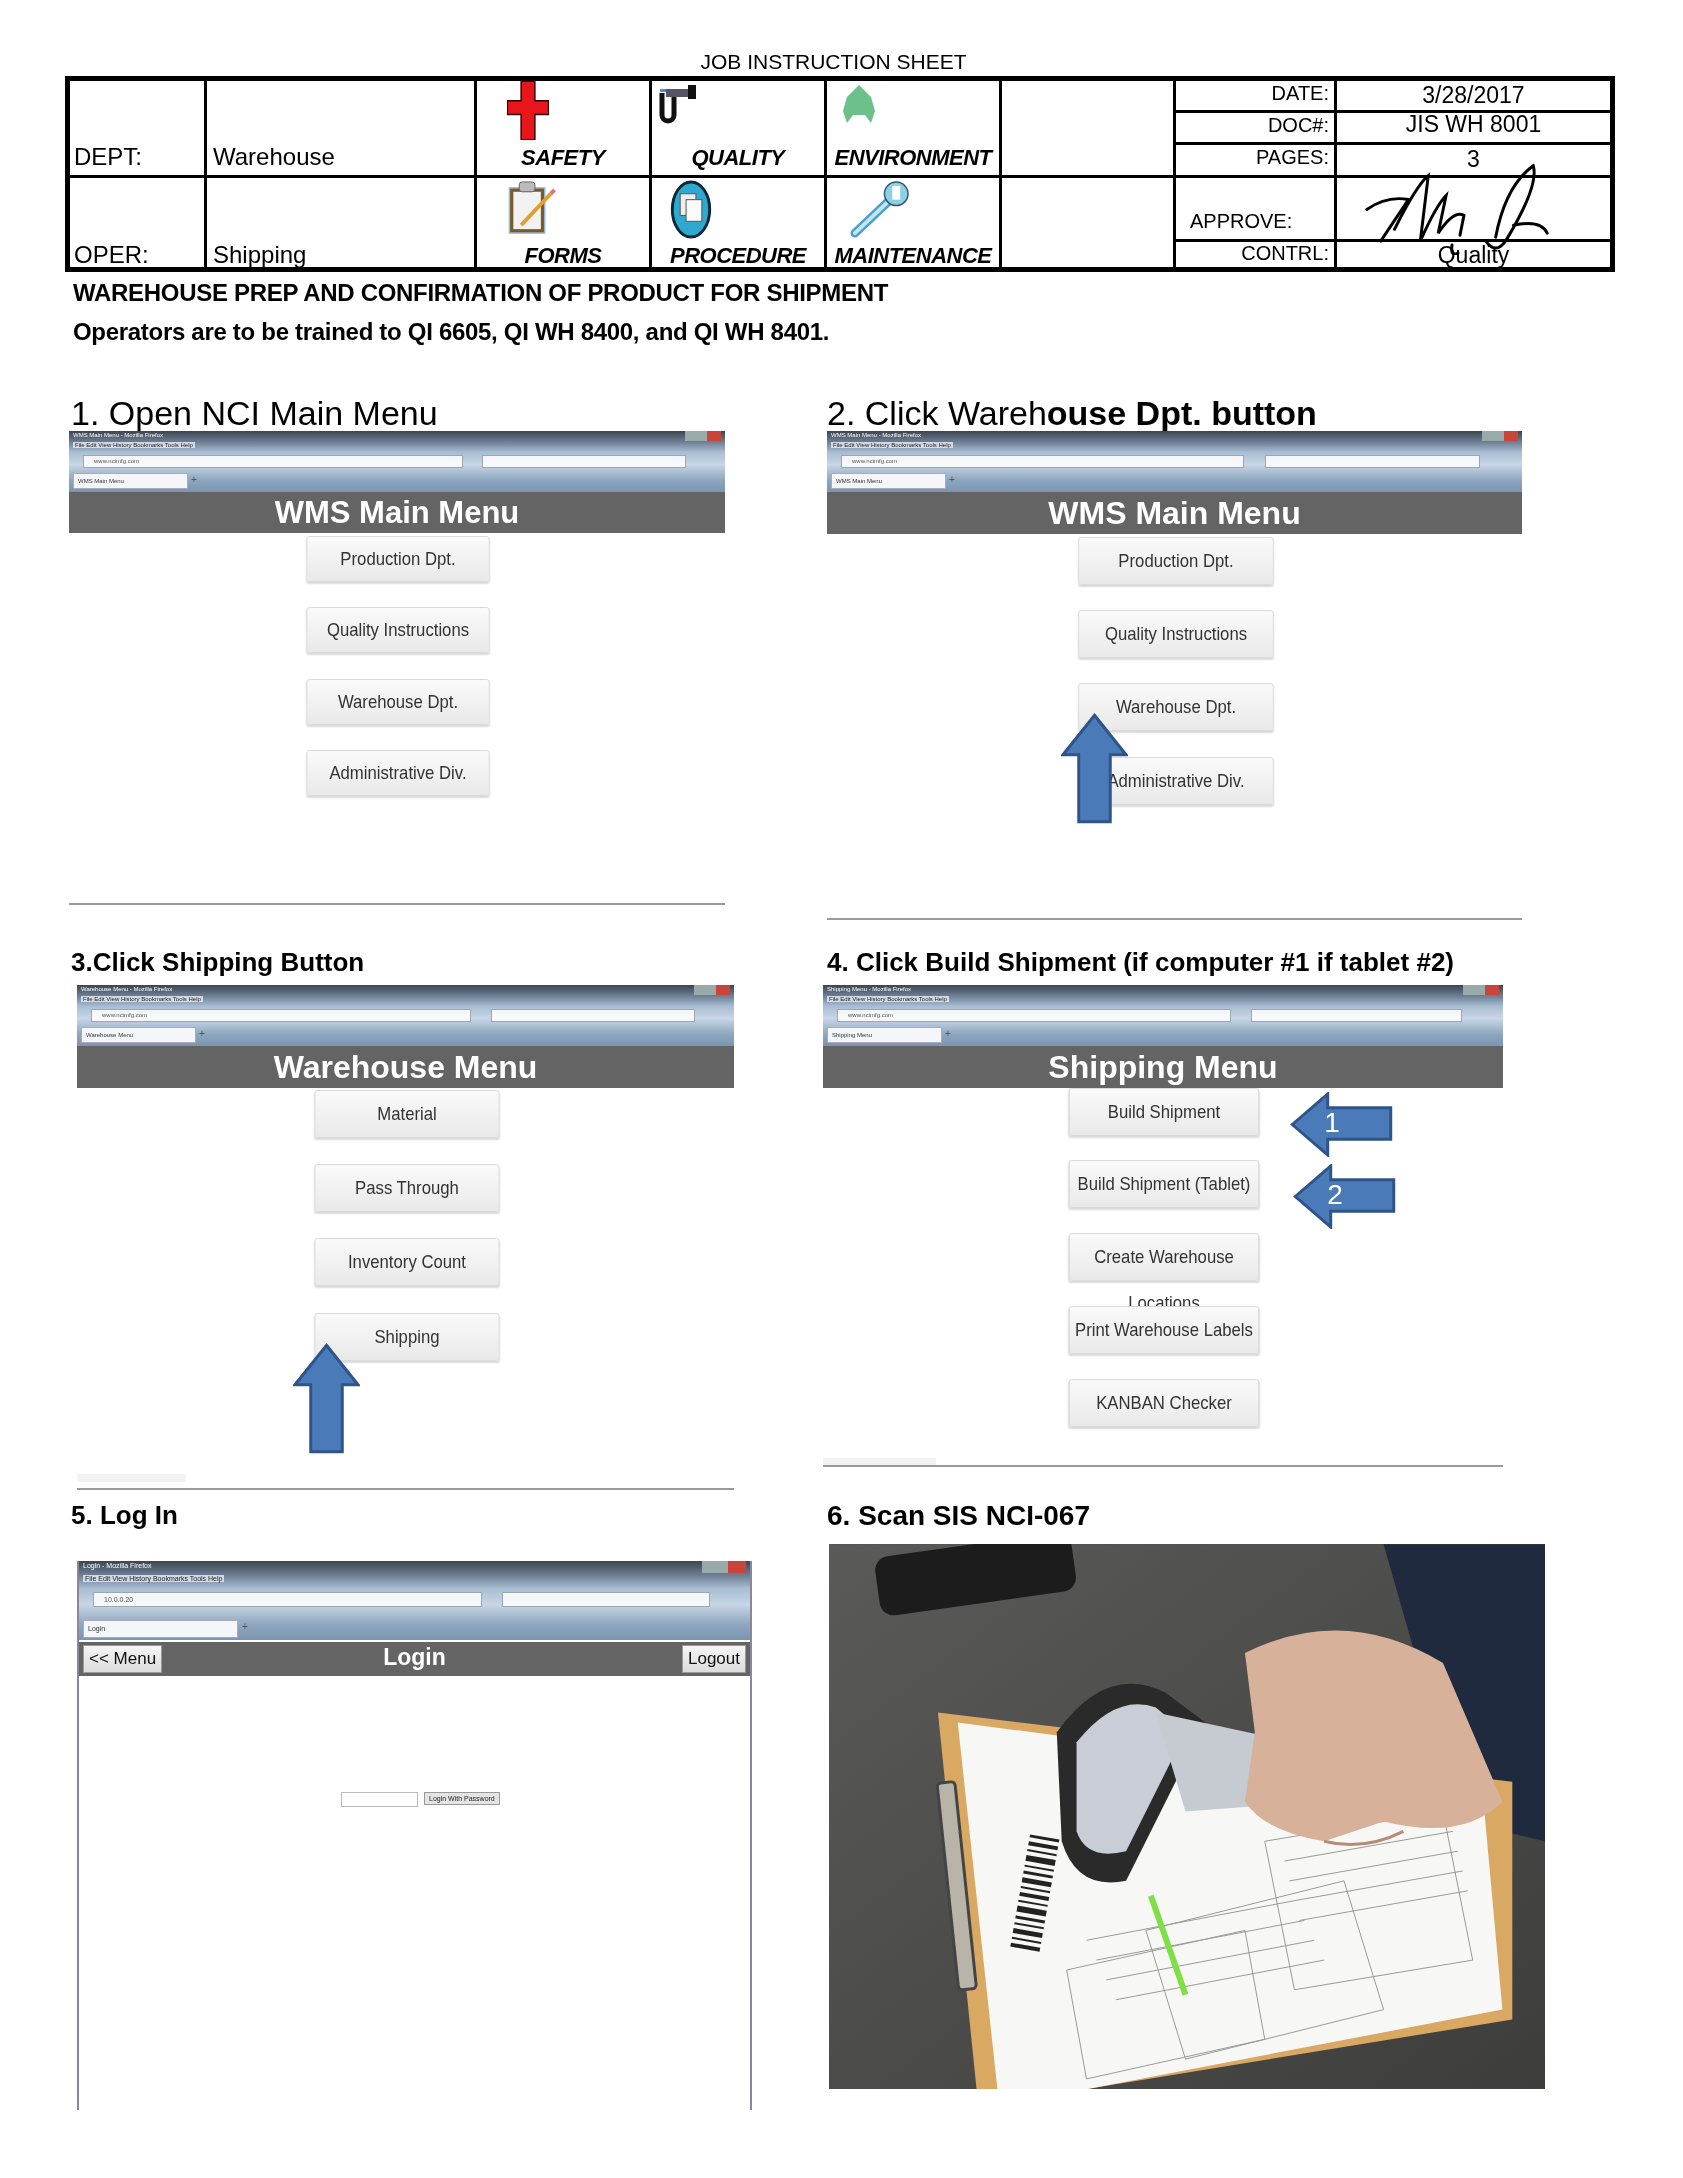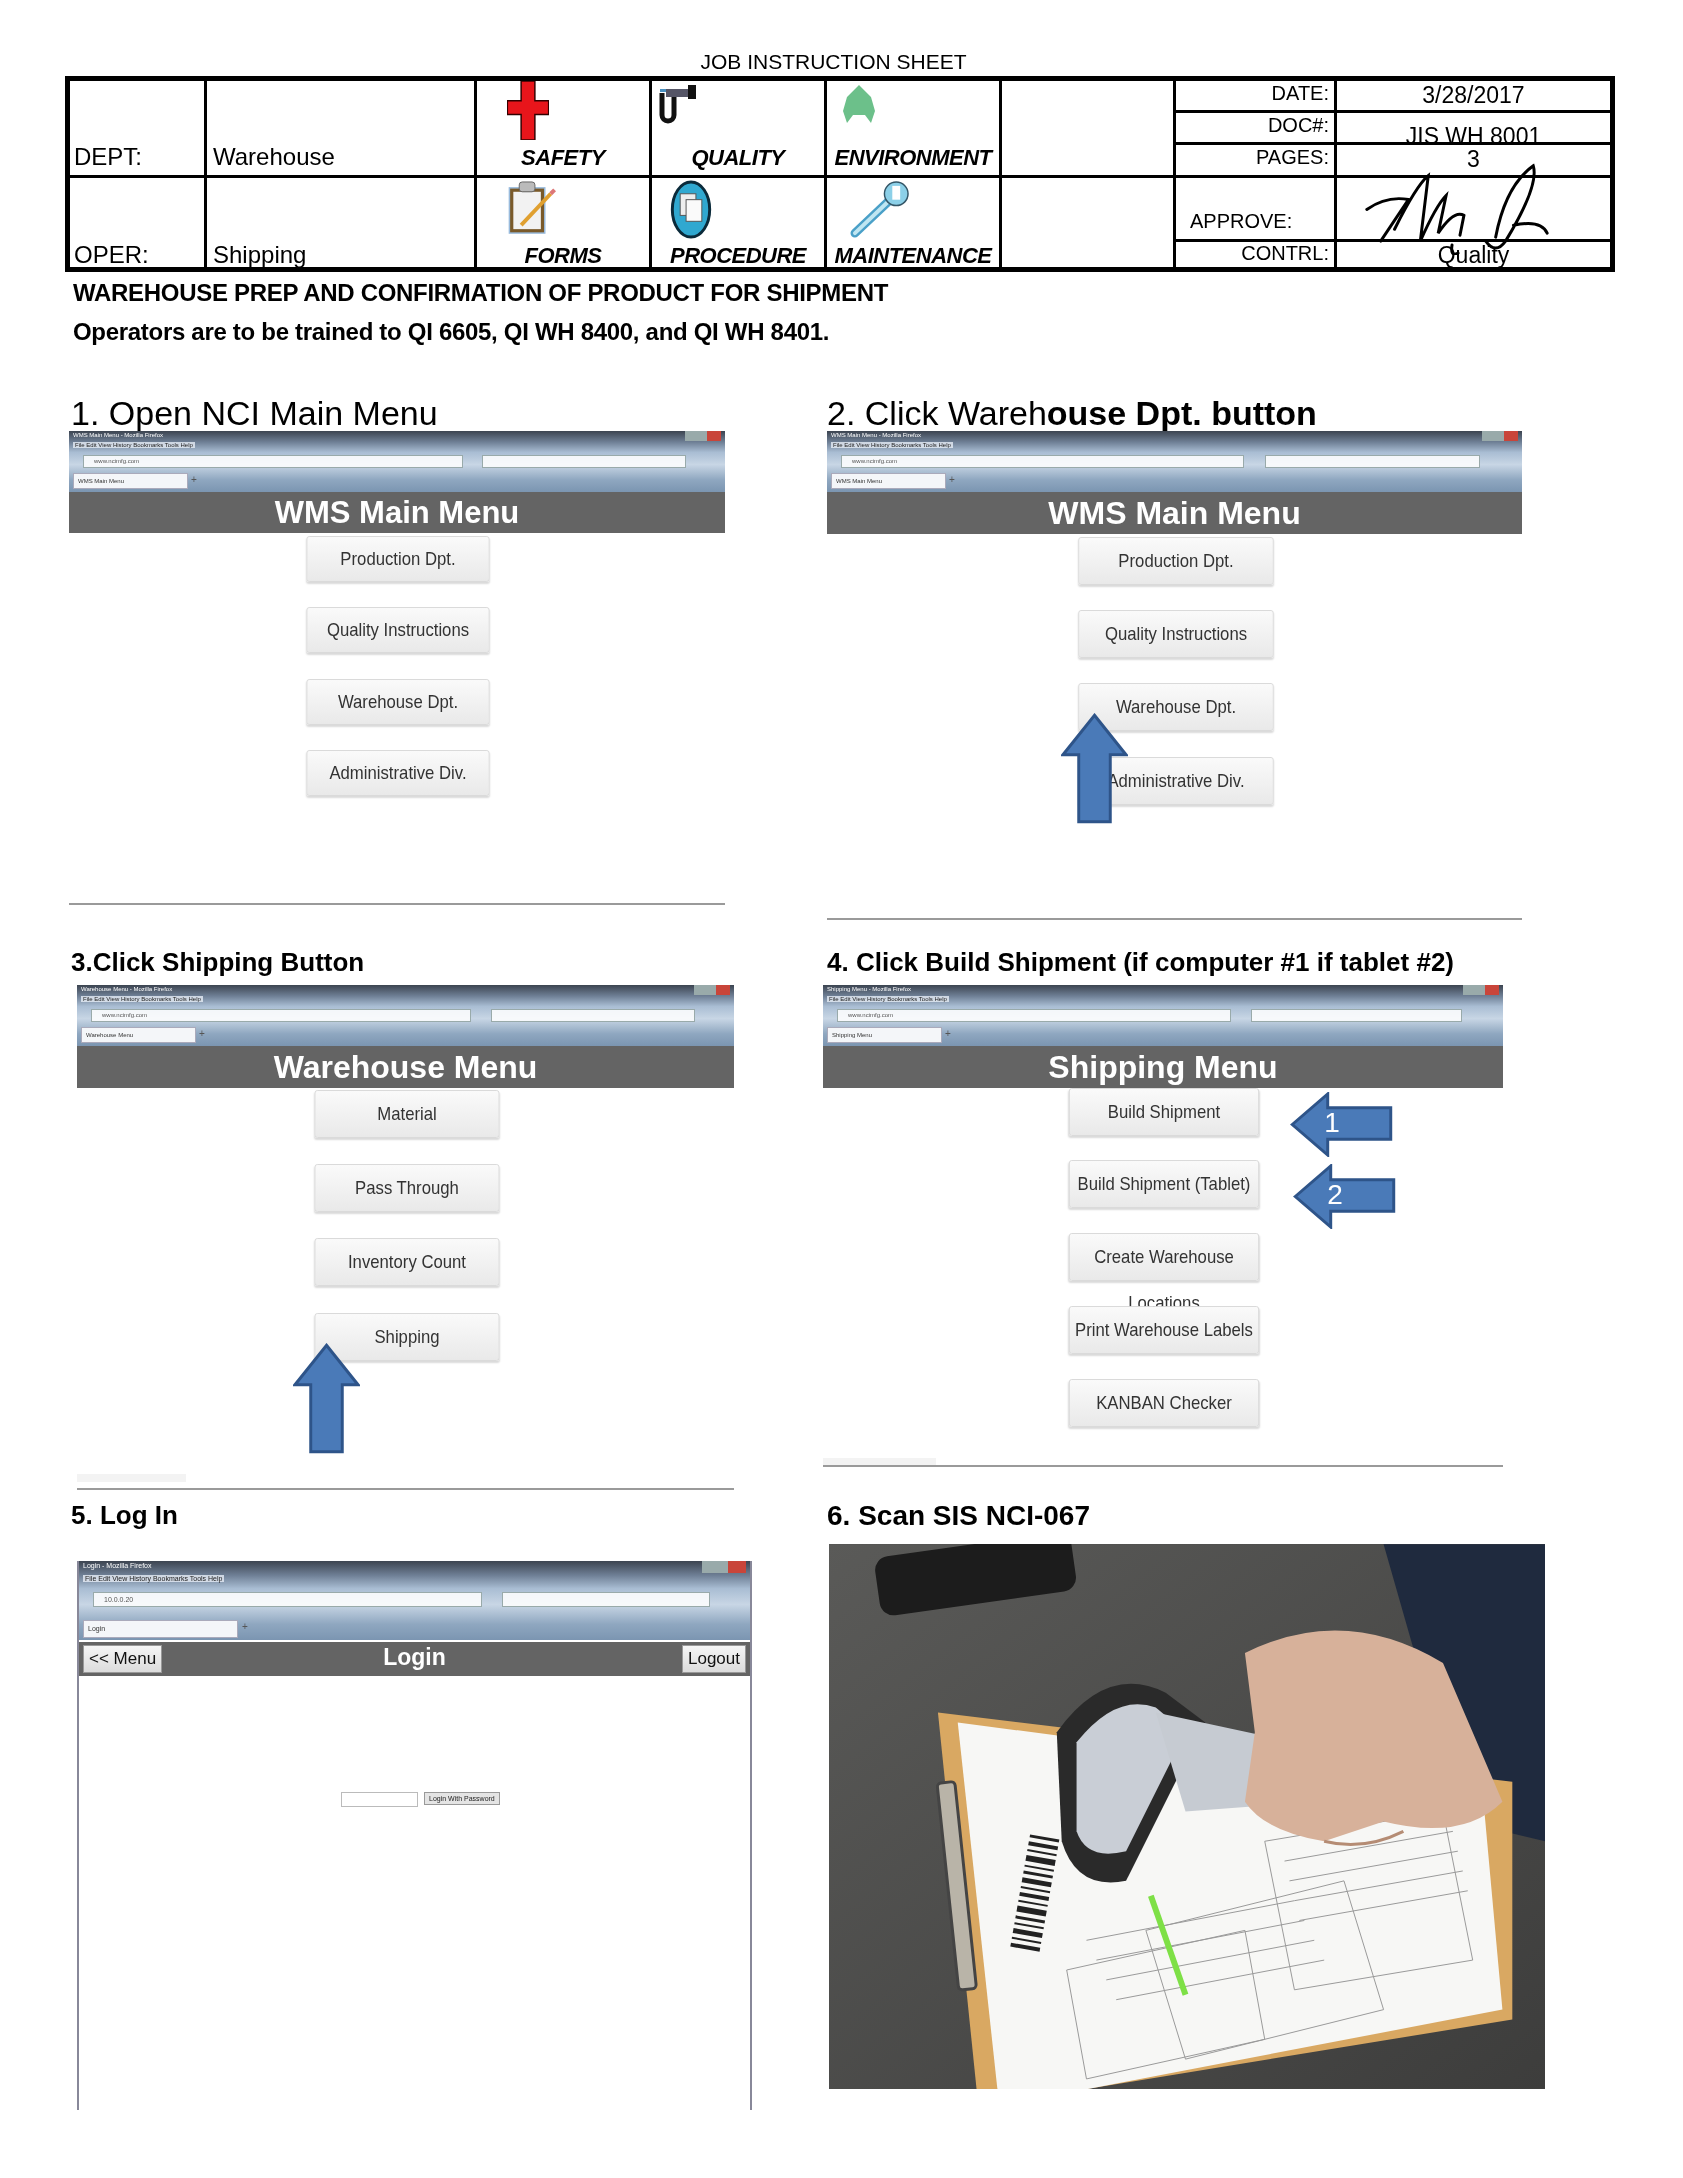--- a/index.html
+++ b/index.html
@@ -125,21 +125,21 @@
       <path d="M6 54 L44 18" stroke="#bfe6f2" stroke-width="4" stroke-linecap="round"></path>
       <circle cx="48" cy="14" r="12" fill="#8cd0e8" stroke="#356" stroke-width="1.5"></circle>
       <rect x="44" y="6" width="8" height="14" fill="#fff"></rect>
     </svg>
     <div class="cat" style="left:0; right:0; top:65px">MAINTENANCE</div>
   </div>
 
   <div class="rlabel" style="left:1106px; width:153px; top:1px">DATE:</div>
   <div class="rvalue" style="left:1267px; right:0; top:1px">3/28/2017</div>
   <div class="rlabel" style="left:1106px; width:153px; top:33px">DOC#:</div>
-  <div class="rvalue" style="left:1267px; right:0; top:42px">JIS WH 8001</div>
+  <div class="rvalue" style="left:1267px; right:0; top:30px">JIS WH 8001</div>
   <div class="rlabel" style="left:1106px; width:153px; top:65px">PAGES:</div>
   <div class="rvalue" style="left:1267px; right:0; top:65px">3</div>
   <div class="rlabel" style="left:1106px; width:139px; top:129px; text-align:left; padding-left:14px">APPROVE:</div>
   <svg class="abs" style="left:1277px; top:65px" width="218" height="109" viewBox="0 0 220 110">
     <path d="M20 64 Q40 50 62 54 L34 96 M48 84 Q70 40 82 30 L74 96 Q90 60 100 50 L92 88 Q108 64 118 70 L114 90 M150 92 Q160 40 188 20 Q194 40 160 96 Q150 110 140 96 M168 80 Q196 74 202 88 M106 100 Q104 112 112 108" fill="none" stroke="#000" stroke-width="3" stroke-linecap="round"></path>
   </svg>
   <div class="rlabel" style="left:1106px; width:153px; top:161px">CONTRL:</div>
   <div class="rvalue" style="left:1267px; right:0; top:161px">Quality</div>
 </div>
 

